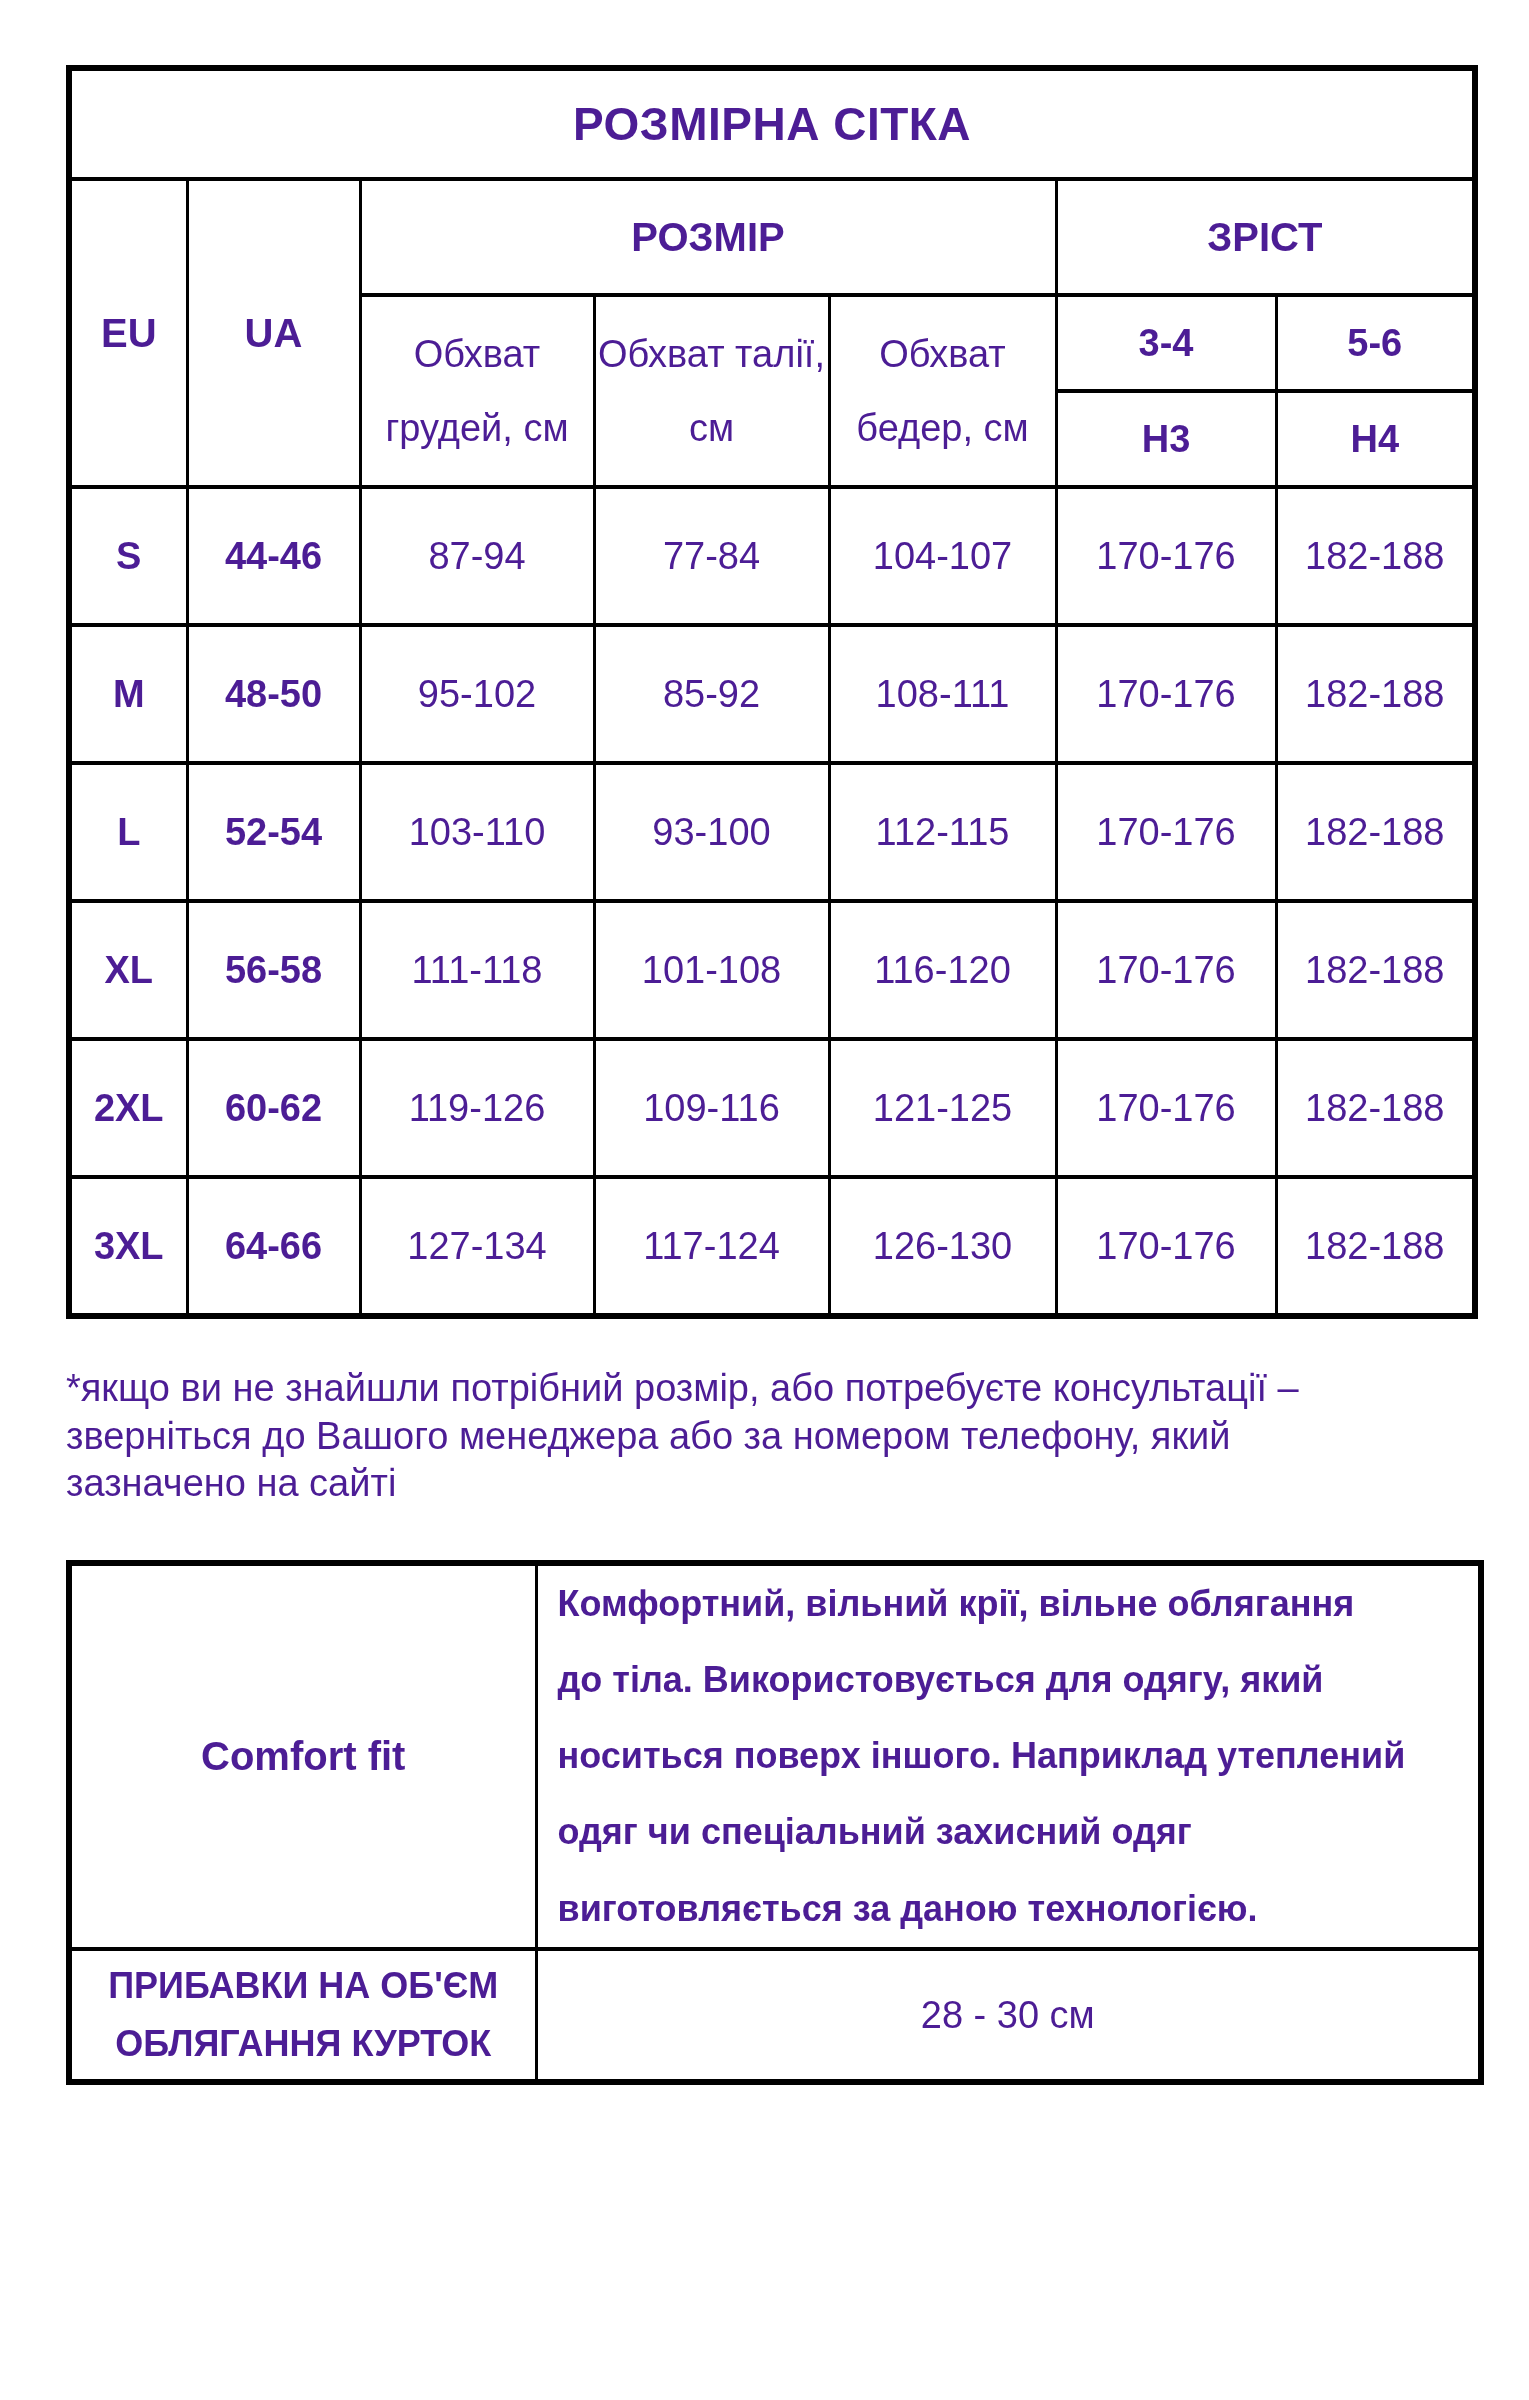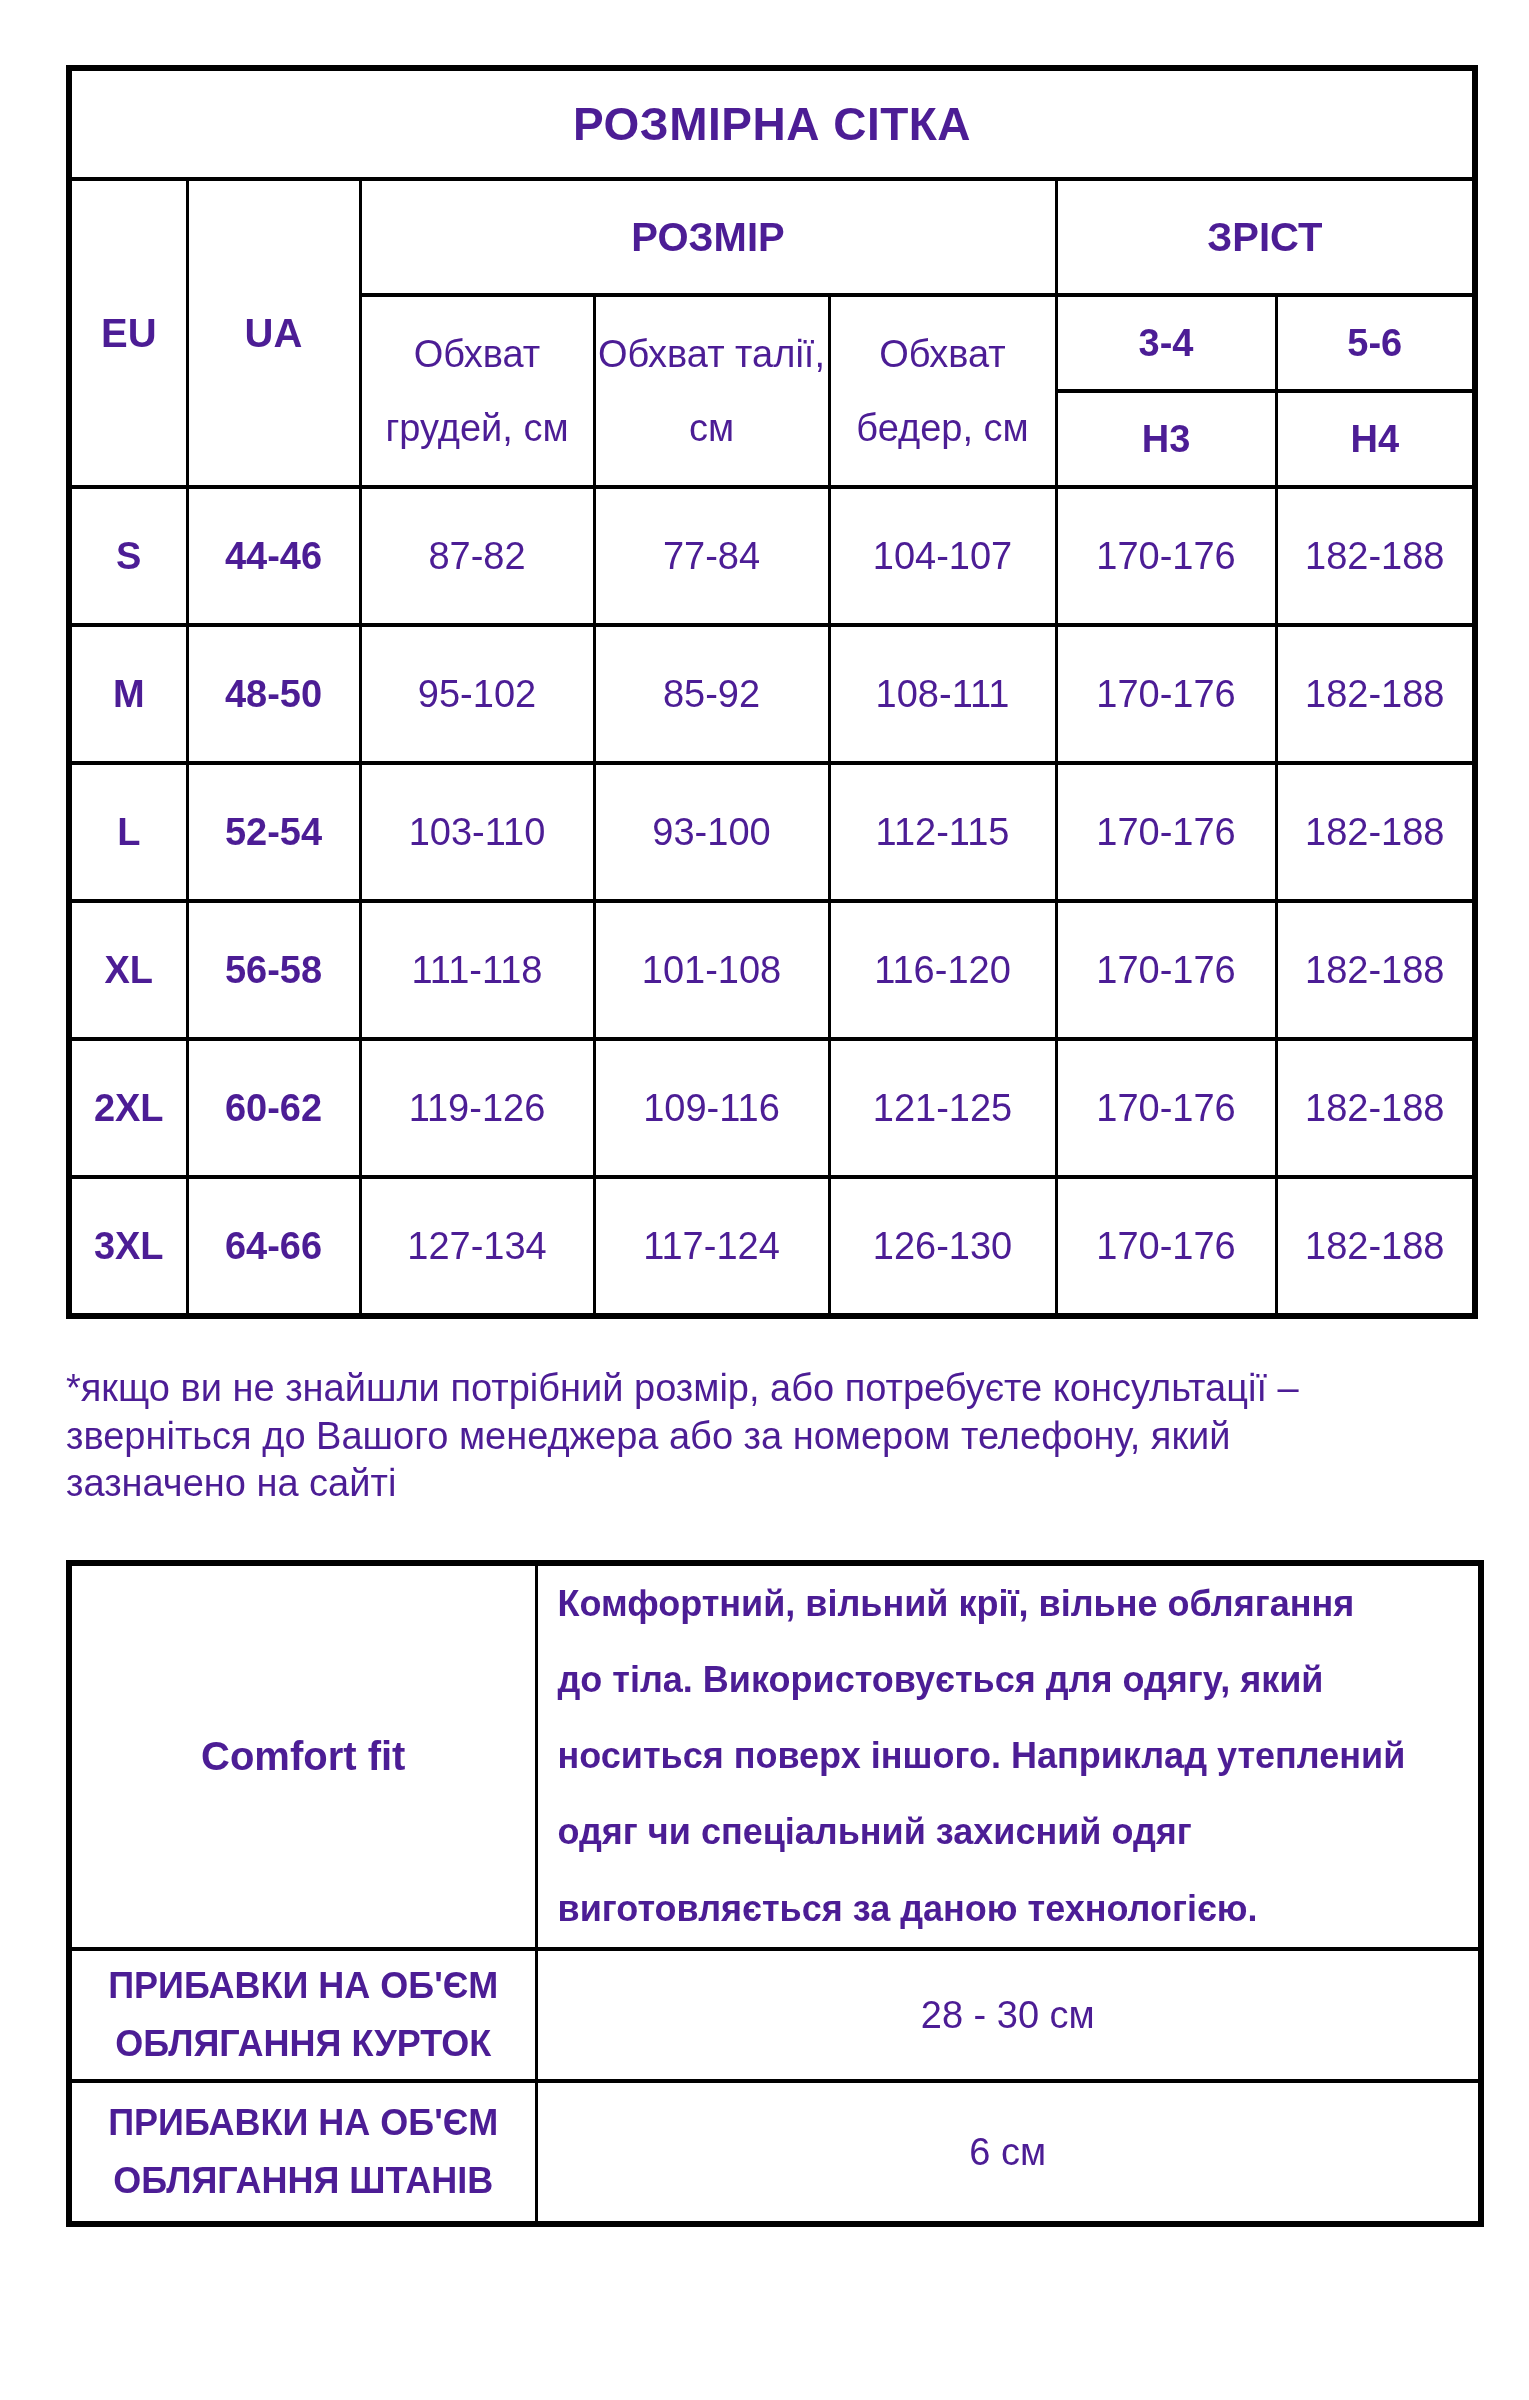--- a/index.html
+++ b/index.html
@@ -148,21 +148,21 @@
         <td class="age-hdr">5-6</td>
       </tr>
       <tr>
         <td class="h-hdr">Н3</td>
         <td class="h-hdr">Н4</td>
       </tr>
 
       <tr class="body-row">
         <td class="c-eu">S</td>
         <td class="c-ua">44-46</td>
-        <td>87-82</td>
+        <td>87-94</td>
         <td>77-84</td>
         <td>104-107</td>
         <td>170-176</td>
         <td>182-188</td>
       </tr>
       <tr class="body-row">
         <td class="c-eu">M</td>
         <td class="c-ua">48-50</td>
         <td>95-102</td>
         <td>85-92</td>
@@ -220,21 +220,17 @@
       <tr>
         <td class="fit-label">Comfort fit</td>
         <td class="fit-desc">
           <div class="desc-inner">Комфортний, вільний крії, вільне облягання до тіла. Використовується для одягу, який носиться поверх іншого. Наприклад утеплений одяг чи спеціальний захисний одяг виготовляється за даною технологією.</div>
         </td>
       </tr>
       <tr>
         <td class="add-label">ПРИБАВКИ НА ОБ'ЄМ ОБЛЯГАННЯ КУРТОК</td>
         <td class="add-value">28 - 30 см</td>
       </tr>
-      <tr>
-        <td class="add-label" style="height:138px">ПРИБАВКИ НА ОБ'ЄМ ОБЛЯГАННЯ ШТАНІВ</td>
-        <td class="add-value">6 см</td>
-      </tr>
     </tbody>
       </table>
 
   </div>
 </div>
 
 </body></html>

